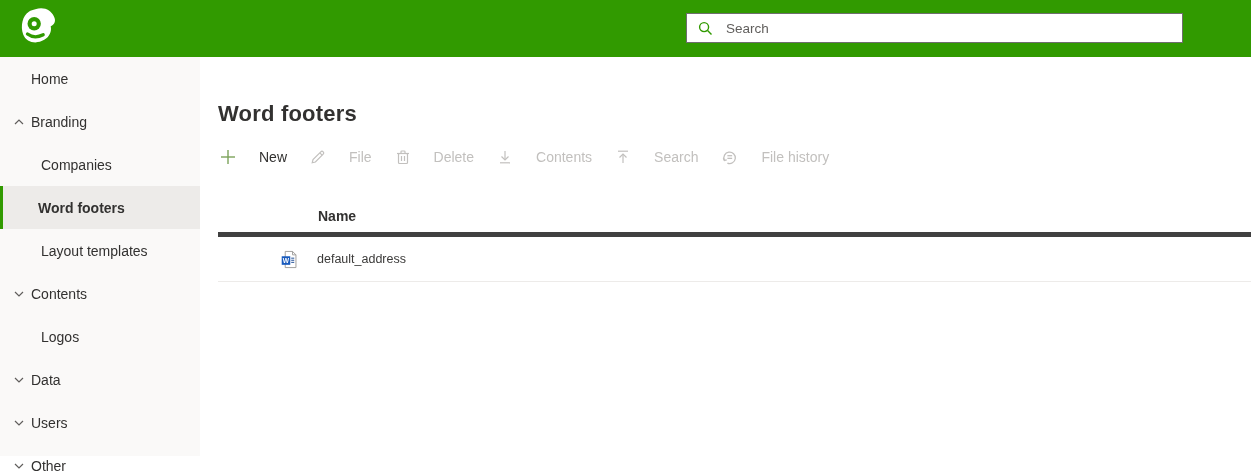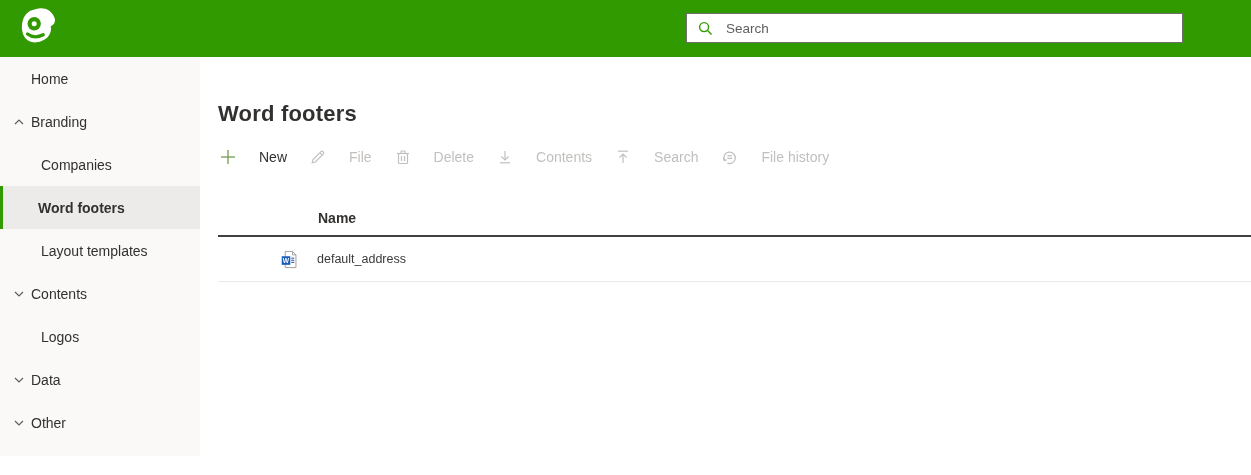--- a/index.html
+++ b/index.html
@@ -63,21 +63,21 @@
     font-family: "Liberation Sans", sans-serif; font-size: 14px;
     margin-right: 23px; padding: 0; cursor: pointer; color: #323130;
   }
   .tbtn.disabled { color: #c2c0be; cursor: default; }
   .tbtn svg { display: block; }
 
   .table { position: absolute; left: 18px; top: 143px; width: 1033px; }
   .thead {
     height: 37px; display: flex; align-items: center; padding-left: 100px;
     font-size: 14px; font-weight: 600; color: #323130;
-    border-bottom: 2px solid #404040;
+    border-bottom: 5px solid #404040;
   }
   .trow {
     height: 45px; display: flex; align-items: center; padding-left: 62px;
     border-bottom: 1px solid #edebe9; cursor: pointer; text-align: center;
   }
   .trow .file-icon { width: 19px; height: 19px; margin-right: 18px; }
   .trow .fname { font-size: 12.5px; color: #3b3a39; }
 </style>
 </head>
 <body>
@@ -133,20 +133,28 @@
   <div class="nav-item sub">
     <span class="lbl">Logos</span>
   </div>
   <div class="nav-item top">
     <span class="chev">
       <svg width="12" height="12" viewBox="0 0 12 12" fill="none" stroke="#605e5c" stroke-width="1.2">
           <polyline points="2,4 6,8 10,4"></polyline>
         </svg>
     </span>
     <span class="lbl">Data</span>
+  </div>
+  <div class="nav-item top">
+    <span class="chev">
+      <svg width="12" height="12" viewBox="0 0 12 12" fill="none" stroke="#605e5c" stroke-width="1.2">
+          <polyline points="2,4 6,8 10,4"></polyline>
+        </svg>
+    </span>
+    <span class="lbl">Users</span>
   </div>
   <div class="nav-item top">
     <span class="chev">
       <svg width="12" height="12" viewBox="0 0 12 12" fill="none" stroke="#605e5c" stroke-width="1.2">
           <polyline points="2,4 6,8 10,4"></polyline>
         </svg>
     </span>
     <span class="lbl">Other</span>
   </div>
 </nav>

